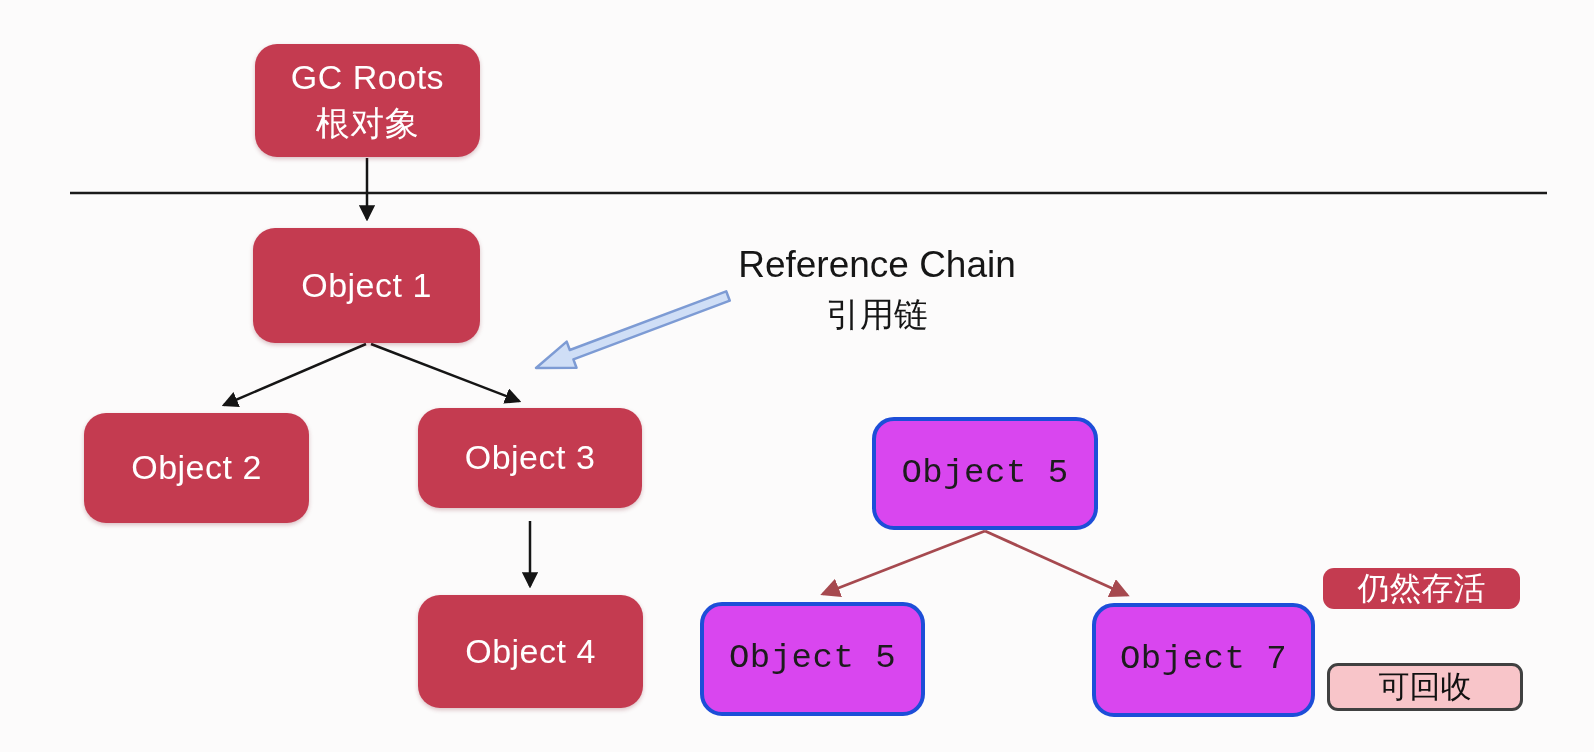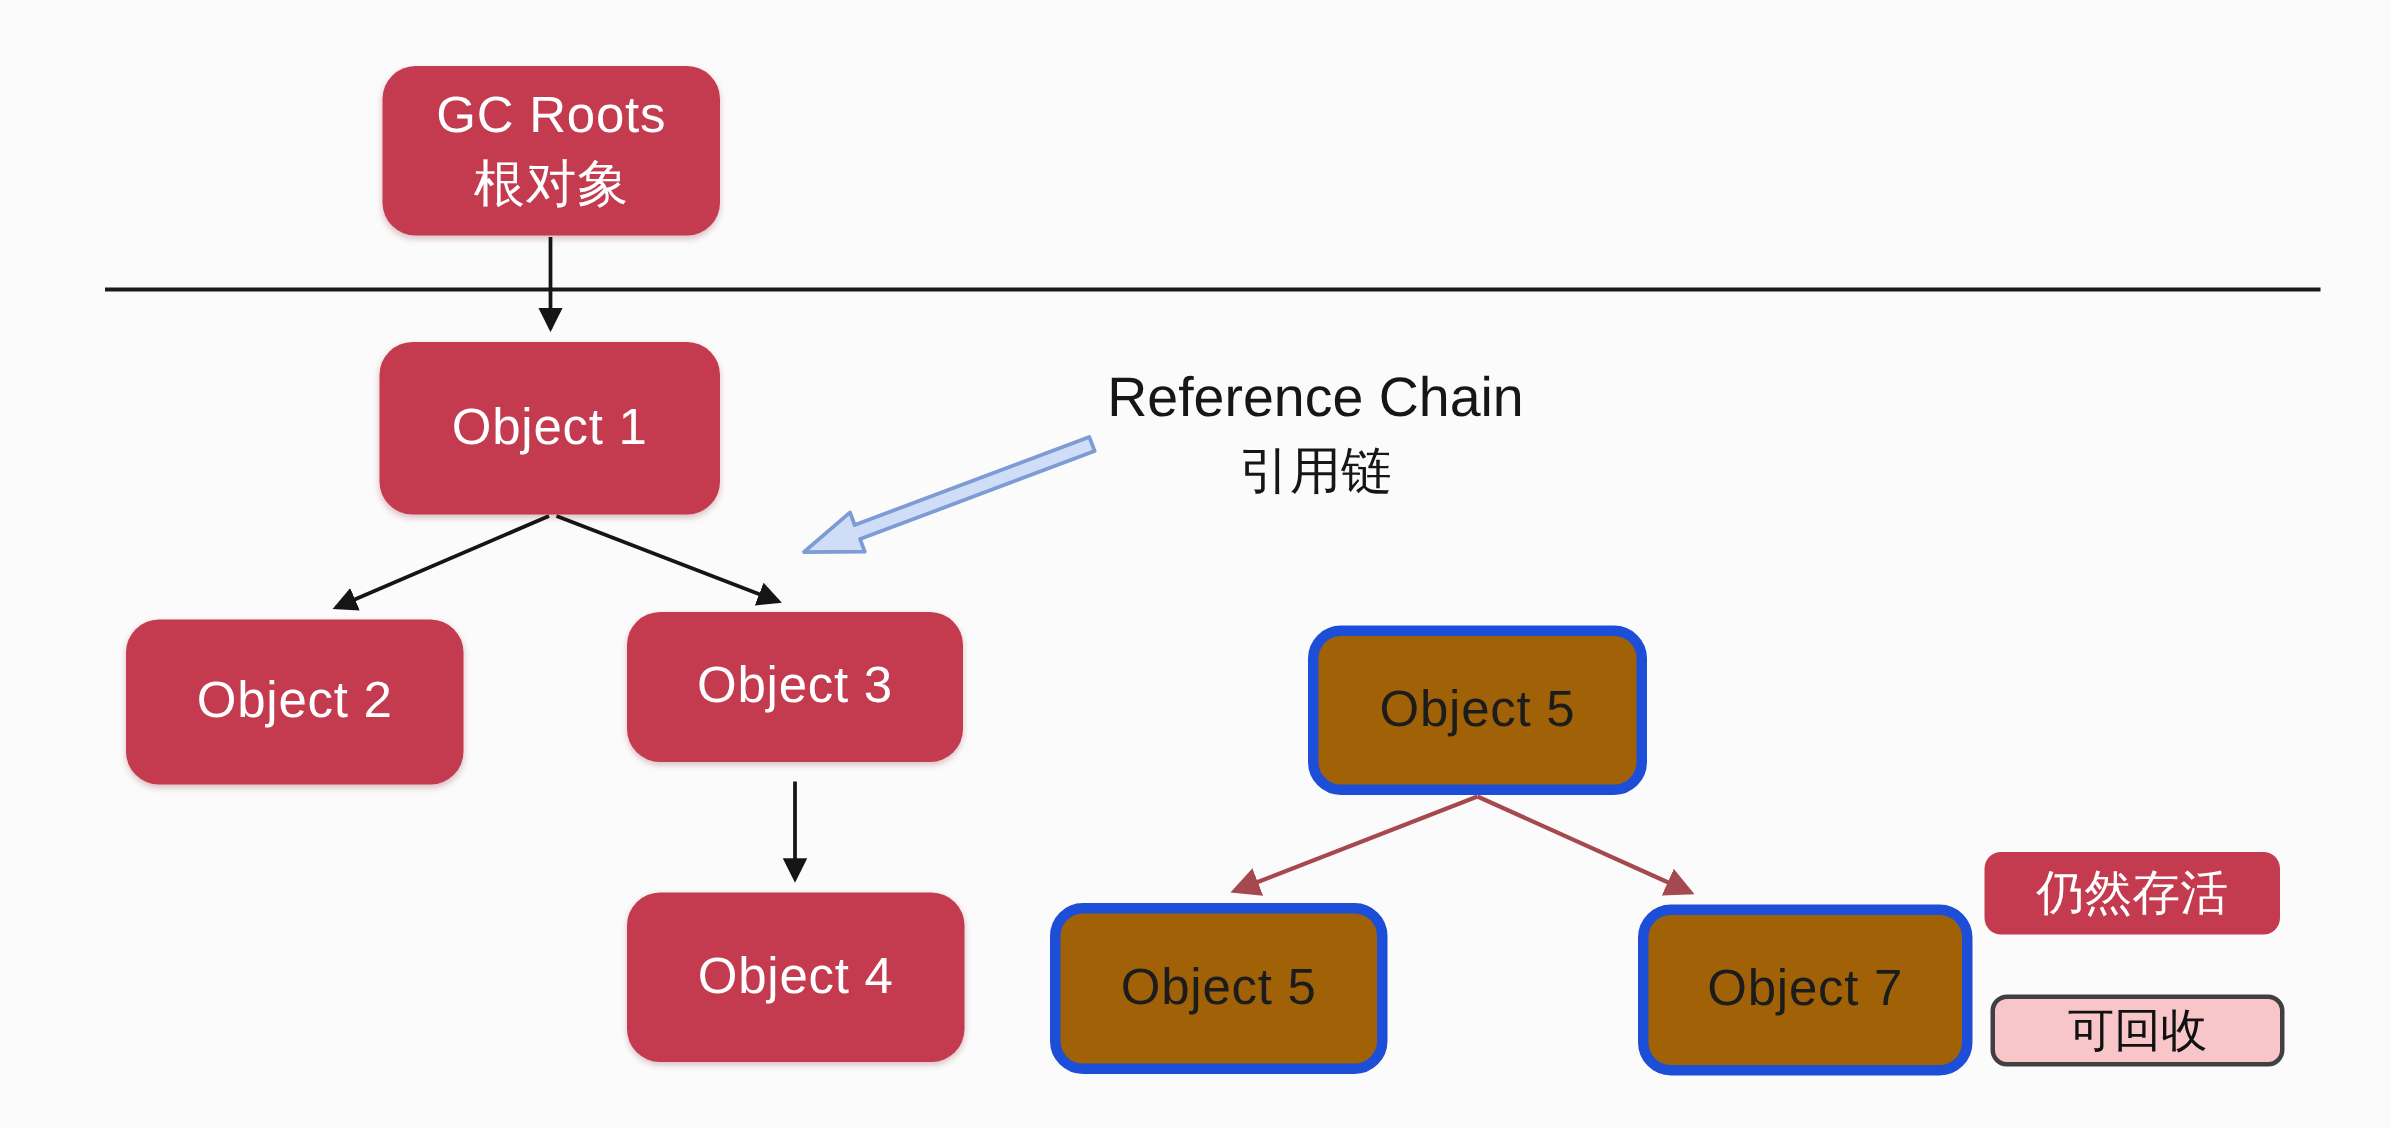--- a/index.html
+++ b/index.html
@@ -34,23 +34,24 @@
     line-height: 1.35;
     border-radius: 22px;
     text-align: center;
   }
   .node.dark {
     background: #c43b50;
     color: #ffffff;
     box-shadow: 0 2px 4px rgba(120, 20, 35, 0.25);
   }
   .node.pink {
-    background: #a16207;
+    background: #d946ef;
     color: #1c1c1c;
-    border: 7px solid #1d4ed8;
+    border: 4px solid #1d4ed8;
+    font-family: Liberation Mono, monospace;
   }
   .annotation {
     position: absolute;
     left: 660px;
     top: 241px;
     width: 434px;
     text-align: center;
     color: #161616;
   }
   .annotation .line1 { font-size: 37px; line-height: 48px; }
@@ -58,21 +59,21 @@
   .legend-box {
     position: absolute;
     display: flex;
     align-items: center;
     justify-content: center;
     box-sizing: border-box;
     border-radius: 11px;
   }
   .legend-box.alive {
     left: 1323px; top: 568px;
-    width: 197px; height: 55px;
+    width: 197px; height: 41px;
     background: #c43b50;
     color: #ffffff;
     font-size: 32px;
   }
   .legend-box.collectable {
     left: 1327px; top: 663px;
     width: 196px; height: 48px;
     background: #f8c5c9;
     border: 3px solid #404040;
     color: #111111;

